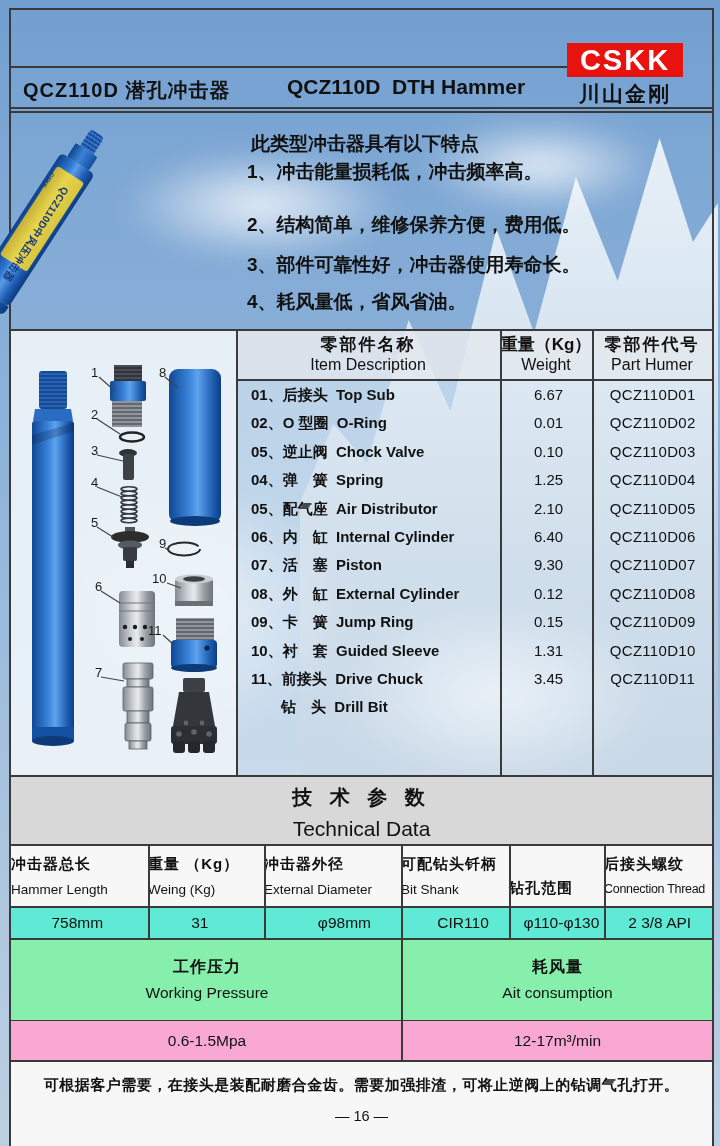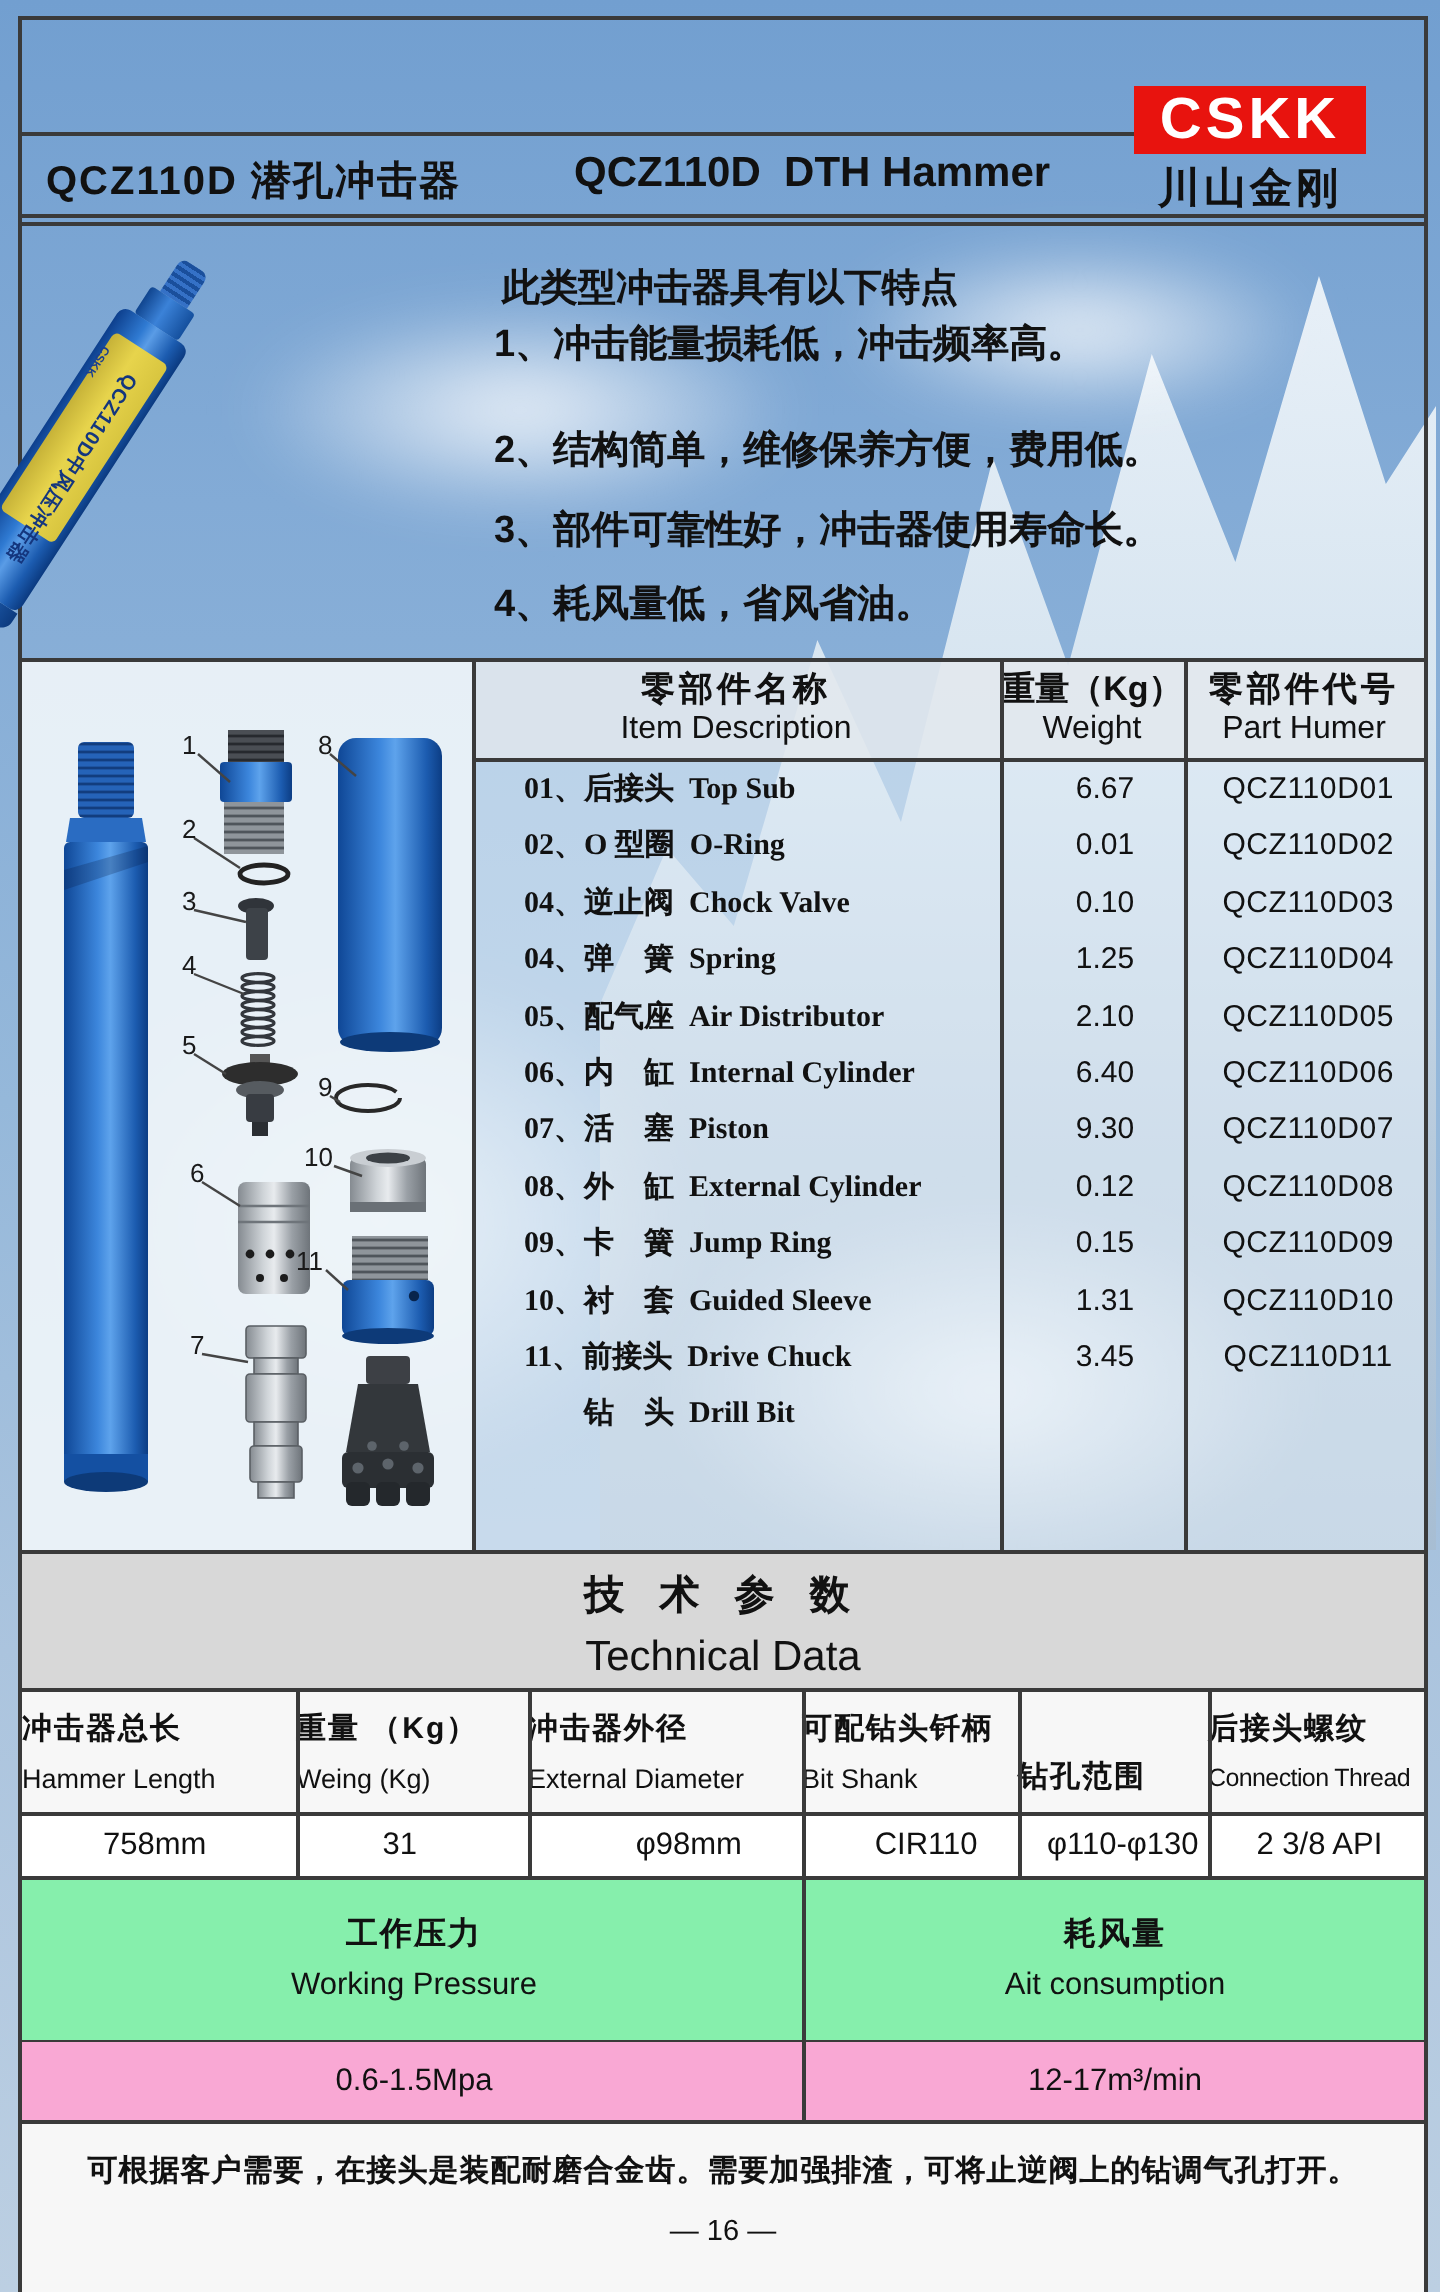--- a/index.html
+++ b/index.html
@@ -32,33 +32,33 @@
   .h-cap{width:40px;height:11px;border-radius:0 0 6px 6px;background:linear-gradient(90deg,#0c3a7e,#2466ba 45%,#0c3a7e);}
   
   .diagram-panel{position:absolute;left:11px;top:331px;width:225px;height:444px;background:rgba(238,244,249,0.93);}
   .parts-table-bg{position:absolute;left:238px;top:331px;width:474px;height:444px;background:rgba(228,239,247,0.55);}
   .parts-header-bg{position:absolute;left:238px;top:331px;width:474px;height:48px;background:rgba(226,231,236,0.8);}
   .pt-head-cell{position:absolute;text-align:center;line-height:1.25;}
   .pt-head-cn{font-size:17px;font-weight:bold;letter-spacing:2px;}
   .pt-head-en{font-size:16px;}
   .parts-rows{position:absolute;left:238px;top:381px;width:474px;}
   .pt-row{display:flex;height:28.4px;line-height:28.4px;}
-  .pt-item{width:260px;padding-left:24px;font-size:15px;font-weight:600;white-space:pre;overflow:hidden;font-family:Liberation Serif, serif;}
+  .pt-item{width:260px;padding-left:13px;font-size:15px;font-weight:600;white-space:pre;overflow:hidden;}
   .pt-weight{width:92px;text-align:center;font-size:15px;}
   .pt-code{width:122px;text-align:center;font-size:15px;letter-spacing:.3px;}
   
   .tech-band{position:absolute;left:11px;top:777px;width:701px;height:67px;background:#d8d8d8;text-align:center;}
   .tech-title-cn{margin-top:7px;font-size:20px;font-weight:bold;letter-spacing:6px;}
   .tech-title-en{margin-top:6px;font-size:21px;}
   .tech-cols{position:absolute;left:11px;top:846px;width:701px;display:flex;}
   .tech-col{text-align:left;}
   .tc-cn{margin-top:9px;font-size:15px;font-weight:bold;letter-spacing:1px;}
   .tc-en{margin-top:8px;font-size:13.5px;}
   .tc-en.tight{font-size:12.5px;letter-spacing:-.3px;}
-  .tech-vals{position:absolute;left:11px;top:907px;width:701px;height:31px;display:flex;background:#ffffff;}
+  .tech-vals{position:absolute;left:11px;top:907px;width:701px;height:31px;display:flex;background:#5eead4;}
   .tv{font-size:15.5px;text-align:center;line-height:31px;}
   .press-head{position:absolute;left:11px;top:940px;width:701px;height:102px;background:#86efac;display:flex;}
   .press-cell{text-align:center;}
   .pc-cn{margin-top:17px;font-size:16px;font-weight:bold;letter-spacing:1px;}
   .pc-en{margin-top:6px;font-size:15.5px;}
   .press-vals{position:absolute;left:11px;top:1021px;width:701px;height:39px;background:#f9a8d4;display:flex;}
   .pv{font-size:15.5px;text-align:center;line-height:39px;}
   .footer-bg{position:absolute;left:11px;top:1062px;width:701px;height:84px;background:#f7f7f7;}
   .footer-note{position:absolute;left:11px;top:1076px;width:701px;text-align:center;font-size:15px;font-weight:bold;letter-spacing:.5px;}
   .footer-page{position:absolute;left:11px;top:1108px;width:701px;text-align:center;font-size:14.5px;}
@@ -285,21 +285,21 @@
         <div class="pt-item">01、后接头  Top Sub</div>
         <div class="pt-weight">6.67</div>
         <div class="pt-code">QCZ110D01</div>
       </div>
     <div class="pt-row">
         <div class="pt-item">02、O 型圈  O-Ring</div>
         <div class="pt-weight">0.01</div>
         <div class="pt-code">QCZ110D02</div>
       </div>
     <div class="pt-row">
-        <div class="pt-item">04、逆止阀  Chock Valve</div>
+        <div class="pt-item">05、逆止阀  Chock Valve</div>
         <div class="pt-weight">0.10</div>
         <div class="pt-code">QCZ110D03</div>
       </div>
     <div class="pt-row">
         <div class="pt-item">04、弹　簧  Spring</div>
         <div class="pt-weight">1.25</div>
         <div class="pt-code">QCZ110D04</div>
       </div>
     <div class="pt-row">
         <div class="pt-item">05、配气座  Air Distributor</div>

